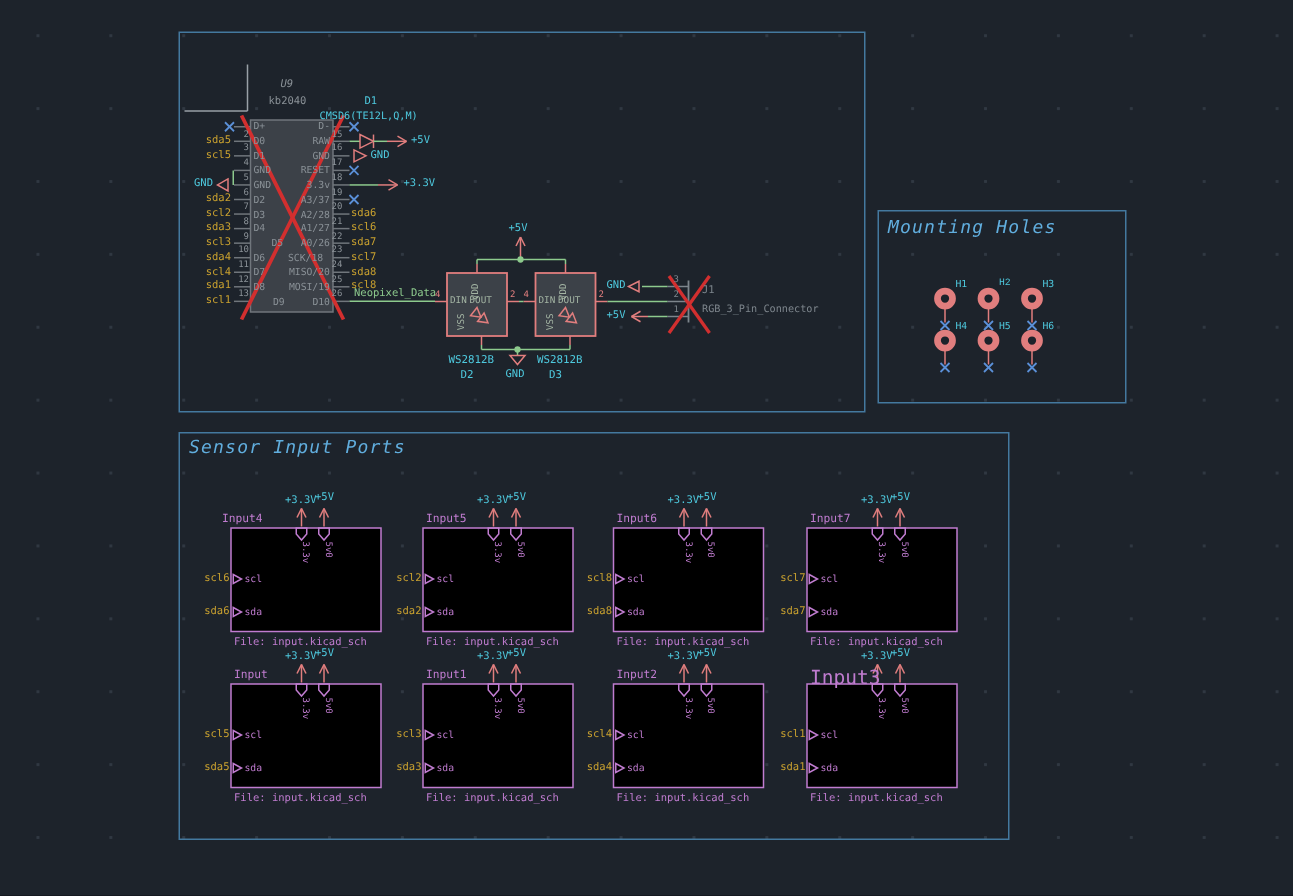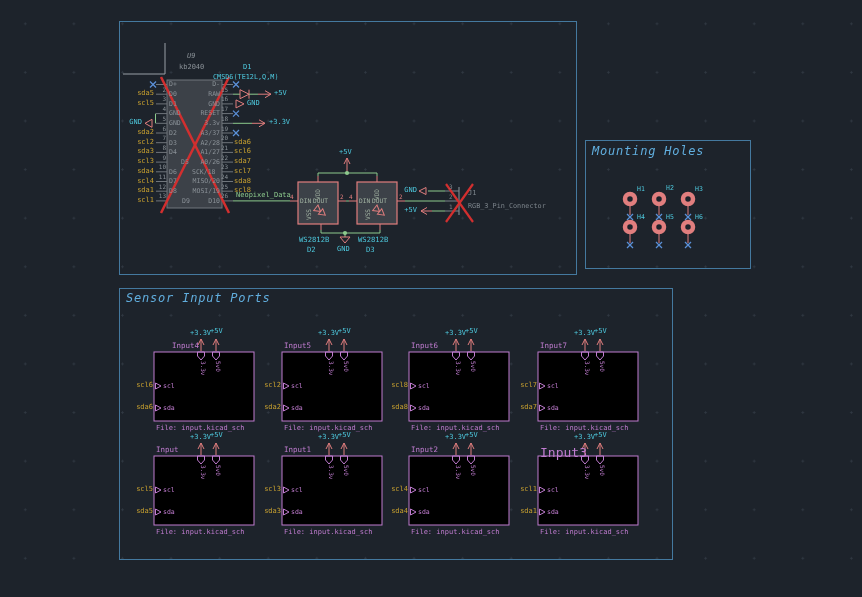--- a/index.html
+++ b/index.html
@@ -350,21 +350,21 @@
       <div class="t" style="left: 390px; top: 187px; font-size: 7px; color: rgb(78, 201, 222); width: 27px; text-align: right;">GND</div>
       <div class="t" style="left: 390px; top: 207px; font-size: 7px; color: rgb(78, 201, 222); width: 27px; text-align: right;">+5V</div>
       <div class="t" style="left: 468px; top: 190px; font-size: 7px; color: rgb(125, 133, 140);">J1</div>
       <div class="t" style="left: 468px; top: 203px; font-size: 6.8px; color: rgb(125, 133, 140);">RGB_3_Pin_Connector</div>
       <div class="t" style="left: 637px; top: 186px; font-size: 6.5px; color: rgb(78, 201, 222);">H1</div>
       <div class="t" style="left: 666px; top: 186px; font-size: 6.5px; color: rgb(78, 201, 222); font-family: Liberation Mono, monospace;">H2</div>
       <div class="t" style="left: 695px; top: 186px; font-size: 6.5px; color: rgb(78, 201, 222);">H3</div>
       <div class="t" style="left: 637px; top: 214px; font-size: 6.5px; color: rgb(78, 201, 222);">H4</div>
       <div class="t" style="left: 666px; top: 214px; font-size: 6.5px; color: rgb(78, 201, 222);">H5</div>
       <div class="t" style="left: 695px; top: 214px; font-size: 6.5px; color: rgb(78, 201, 222);">H6</div>
-      <div class="t" style="left: 172px; top: 342px; font-size: 7.5px; color: rgb(192, 124, 208);">Input4</div>
+      <div class="t" style="left: 148px; top: 342px; font-size: 7.5px; color: rgb(192, 124, 208);">Input4</div>
       <div class="t" style="left: 156px; top: 425px; font-size: 7px; color: rgb(192, 124, 208);">File: input.kicad_sch</div>
       <div class="t" style="left: 195px; top: 366px; font-size: 6px; color: rgb(192, 124, 208); width: 16px; transform: rotate(90deg); height: 6px;">3.3v</div>
       <div class="t" style="left: 210px; top: 366px; font-size: 6px; color: rgb(192, 124, 208); width: 16px; transform: rotate(90deg); height: 6px;">5v0</div>
       <div class="t" style="left: 190px; top: 330px; font-size: 7px; color: rgb(78, 201, 222);">+3.3V</div>
       <div class="t" style="left: 210px; top: 328px; font-size: 7px; color: rgb(78, 201, 222);">+5V</div>
       <div class="t" style="left: 163px; top: 382.8px; font-size: 6.5px; color: rgb(192, 124, 208);">scl</div>
       <div class="t" style="left: 127px; top: 382px; font-size: 7px; color: rgb(201, 161, 47); width: 26px; text-align: right;">scl6</div>
       <div class="t" style="left: 163px; top: 404.8px; font-size: 6.5px; color: rgb(192, 124, 208);">sda</div>
       <div class="t" style="left: 127px; top: 404px; font-size: 7px; color: rgb(201, 161, 47); width: 26px; text-align: right;">sda6</div>
       <div class="t" style="left: 284px; top: 342px; font-size: 7.5px; color: rgb(192, 124, 208);">Input5</div>

